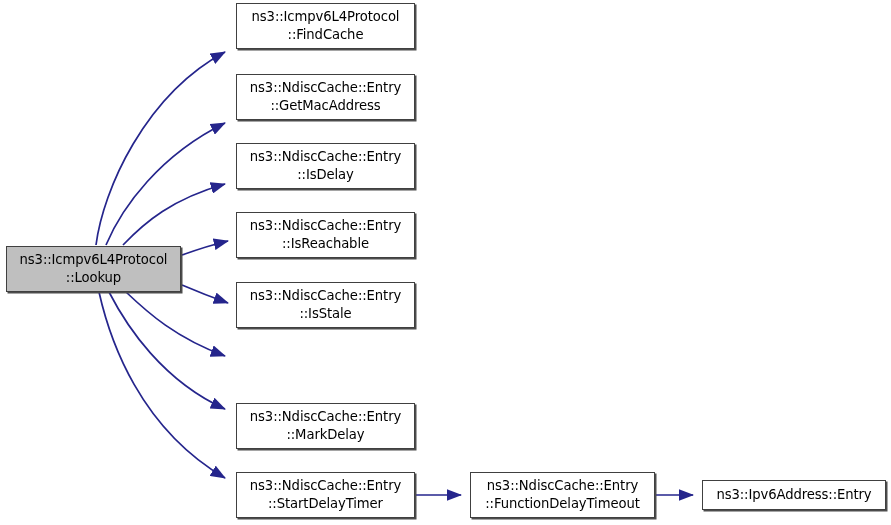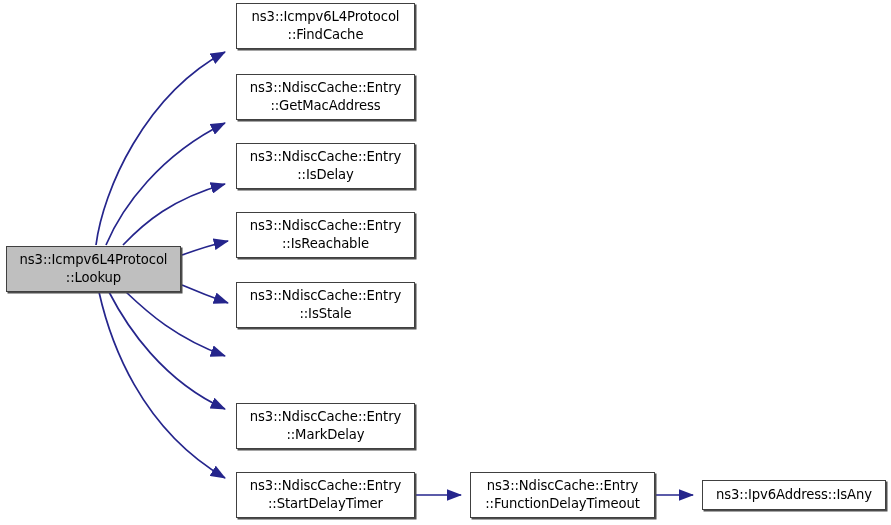--- a/index.html
+++ b/index.html
@@ -118,16 +118,16 @@
     <span class="node-label">ns3::NdiscCache::Entry
 ::StartDelayTimer</span>
   </div>
 
   <div class="node" style="left:470px; top:472px; width:185px; height:46px;">
     <span class="node-label">ns3::NdiscCache::Entry
 ::FunctionDelayTimeout</span>
   </div>
 
   <div class="node" style="left:702px; top:480px; width:184px; height:30px;">
-    <span class="node-label">ns3::Ipv6Address::IsAny</span>
+    <span class="node-label">ns3::Ipv6Address::Entry</span>
   </div>
 
 </div>
 
 </body></html>

